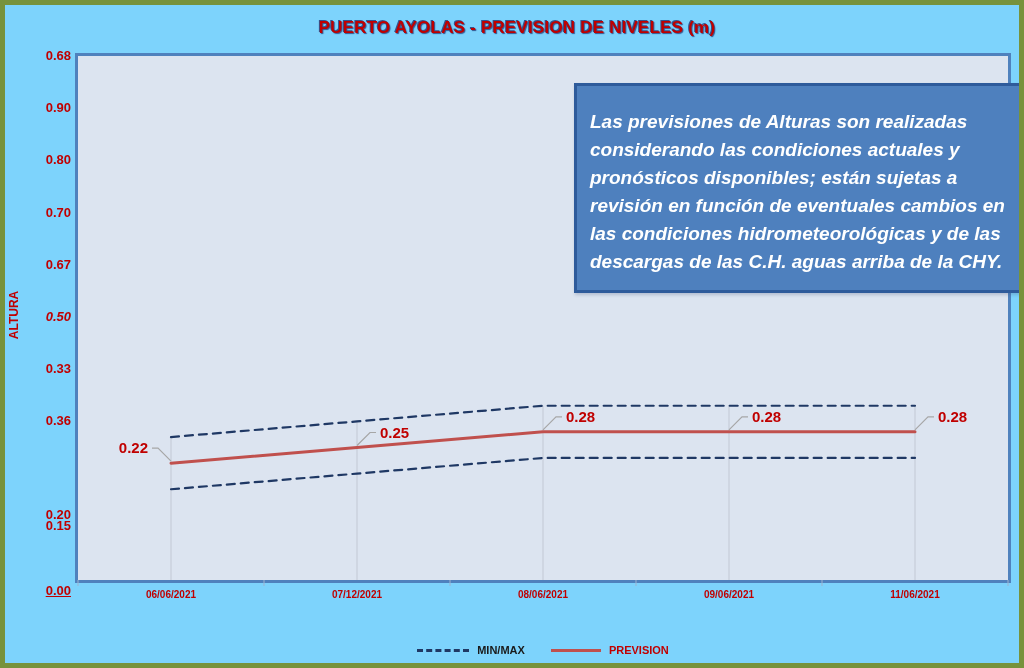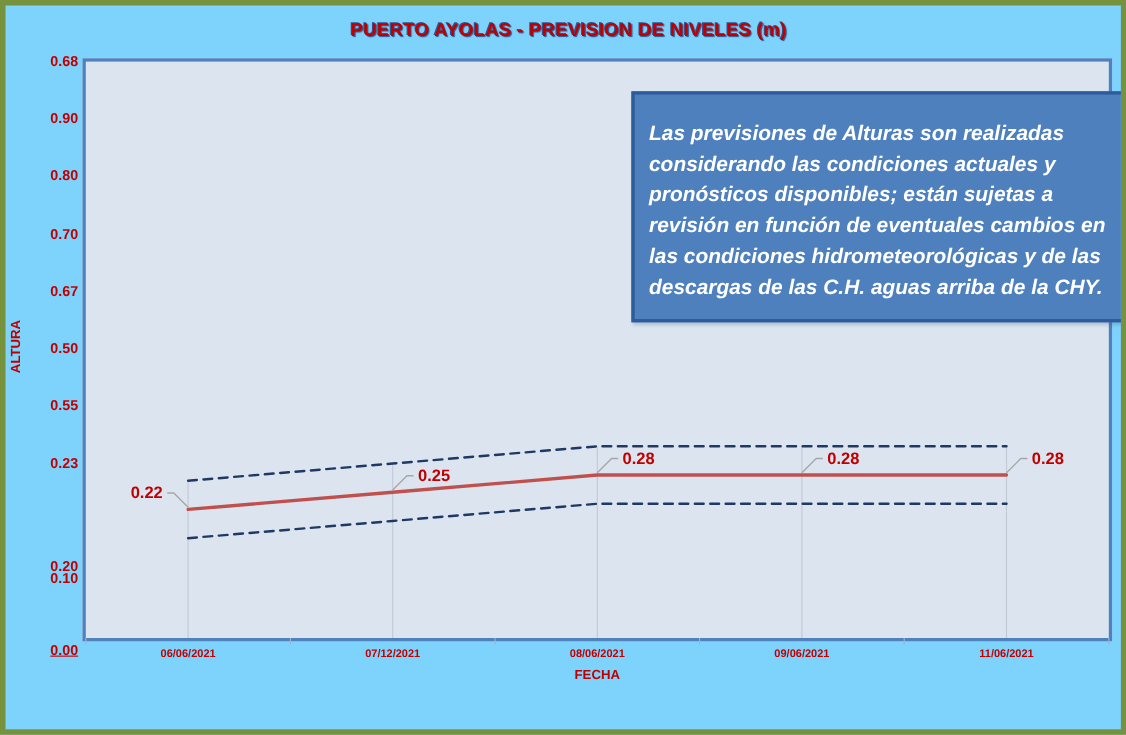--- a/index.html
+++ b/index.html
@@ -92,32 +92,41 @@
       <p>Las previsiones de Alturas son realizadas considerando las condiciones actuales y pronósticos disponibles;  están sujetas a revisión en función de eventuales cambios en las condiciones hidrometeorológicas y de las descargas de las C.H. aguas arriba de la CHY.</p>
     </div>
   </div>
 
   <div id="y-ticks">
       <div class="ytick" style="top: 43px;">0.68</div>
       <div class="ytick" style="top: 95.2px;">0.90</div>
       <div class="ytick" style="top: 147.4px;">0.80</div>
       <div class="ytick" style="top: 199.6px;">0.70</div>
       <div class="ytick" style="top: 251.8px;">0.67</div>
-      <div class="ytick" style="top: 304px;">0.50</div>
-      <div class="ytick" style="top: 356.2px;">0.55</div>
-      <div class="ytick" style="top: 408.4px;">0.23</div>
+      <div class="ytick" style="top: 304px; font-style: italic;">0.50</div>
+      <div class="ytick" style="top: 356.2px;">0.33</div>
+      <div class="ytick" style="top: 408.4px;">0.36</div>
       <div class="ytick" style="top: 460.6px; margin-top: 41px;">0.20</div>
-      <div class="ytick" style="top: 512.8px;">0.10</div>
+      <div class="ytick" style="top: 512.8px;">0.15</div>
       <div class="ytick" style="top: 578px; text-decoration: underline;">0.00</div>
     </div>
   <div id="x-ticks">
       <div class="xtick" style="left: 166px;">06/06/2021</div>
       <div class="xtick" style="left: 352px;">07/12/2021</div>
       <div class="xtick" style="left: 538px;">08/06/2021</div>
       <div class="xtick" style="left: 724px;">09/06/2021</div>
       <div class="xtick" style="left: 910px;">11/06/2021</div>
     </div>
 
   <div class="yaxis-title">ALTURA</div>
-  <div class="xaxis-title">FECHA</div>
 
+  <div class="legend">
+    <div class="legend-item">
+      <span class="legend-dash"></span>
+      <span class="legend-label">MIN/MAX</span>
+    </div>
+    <div class="legend-item">
+      <span class="legend-solid"></span>
+      <span class="legend-label red">PREVISION</span>
+    </div>
+  </div>
 
 </div>
 
 </body></html>

